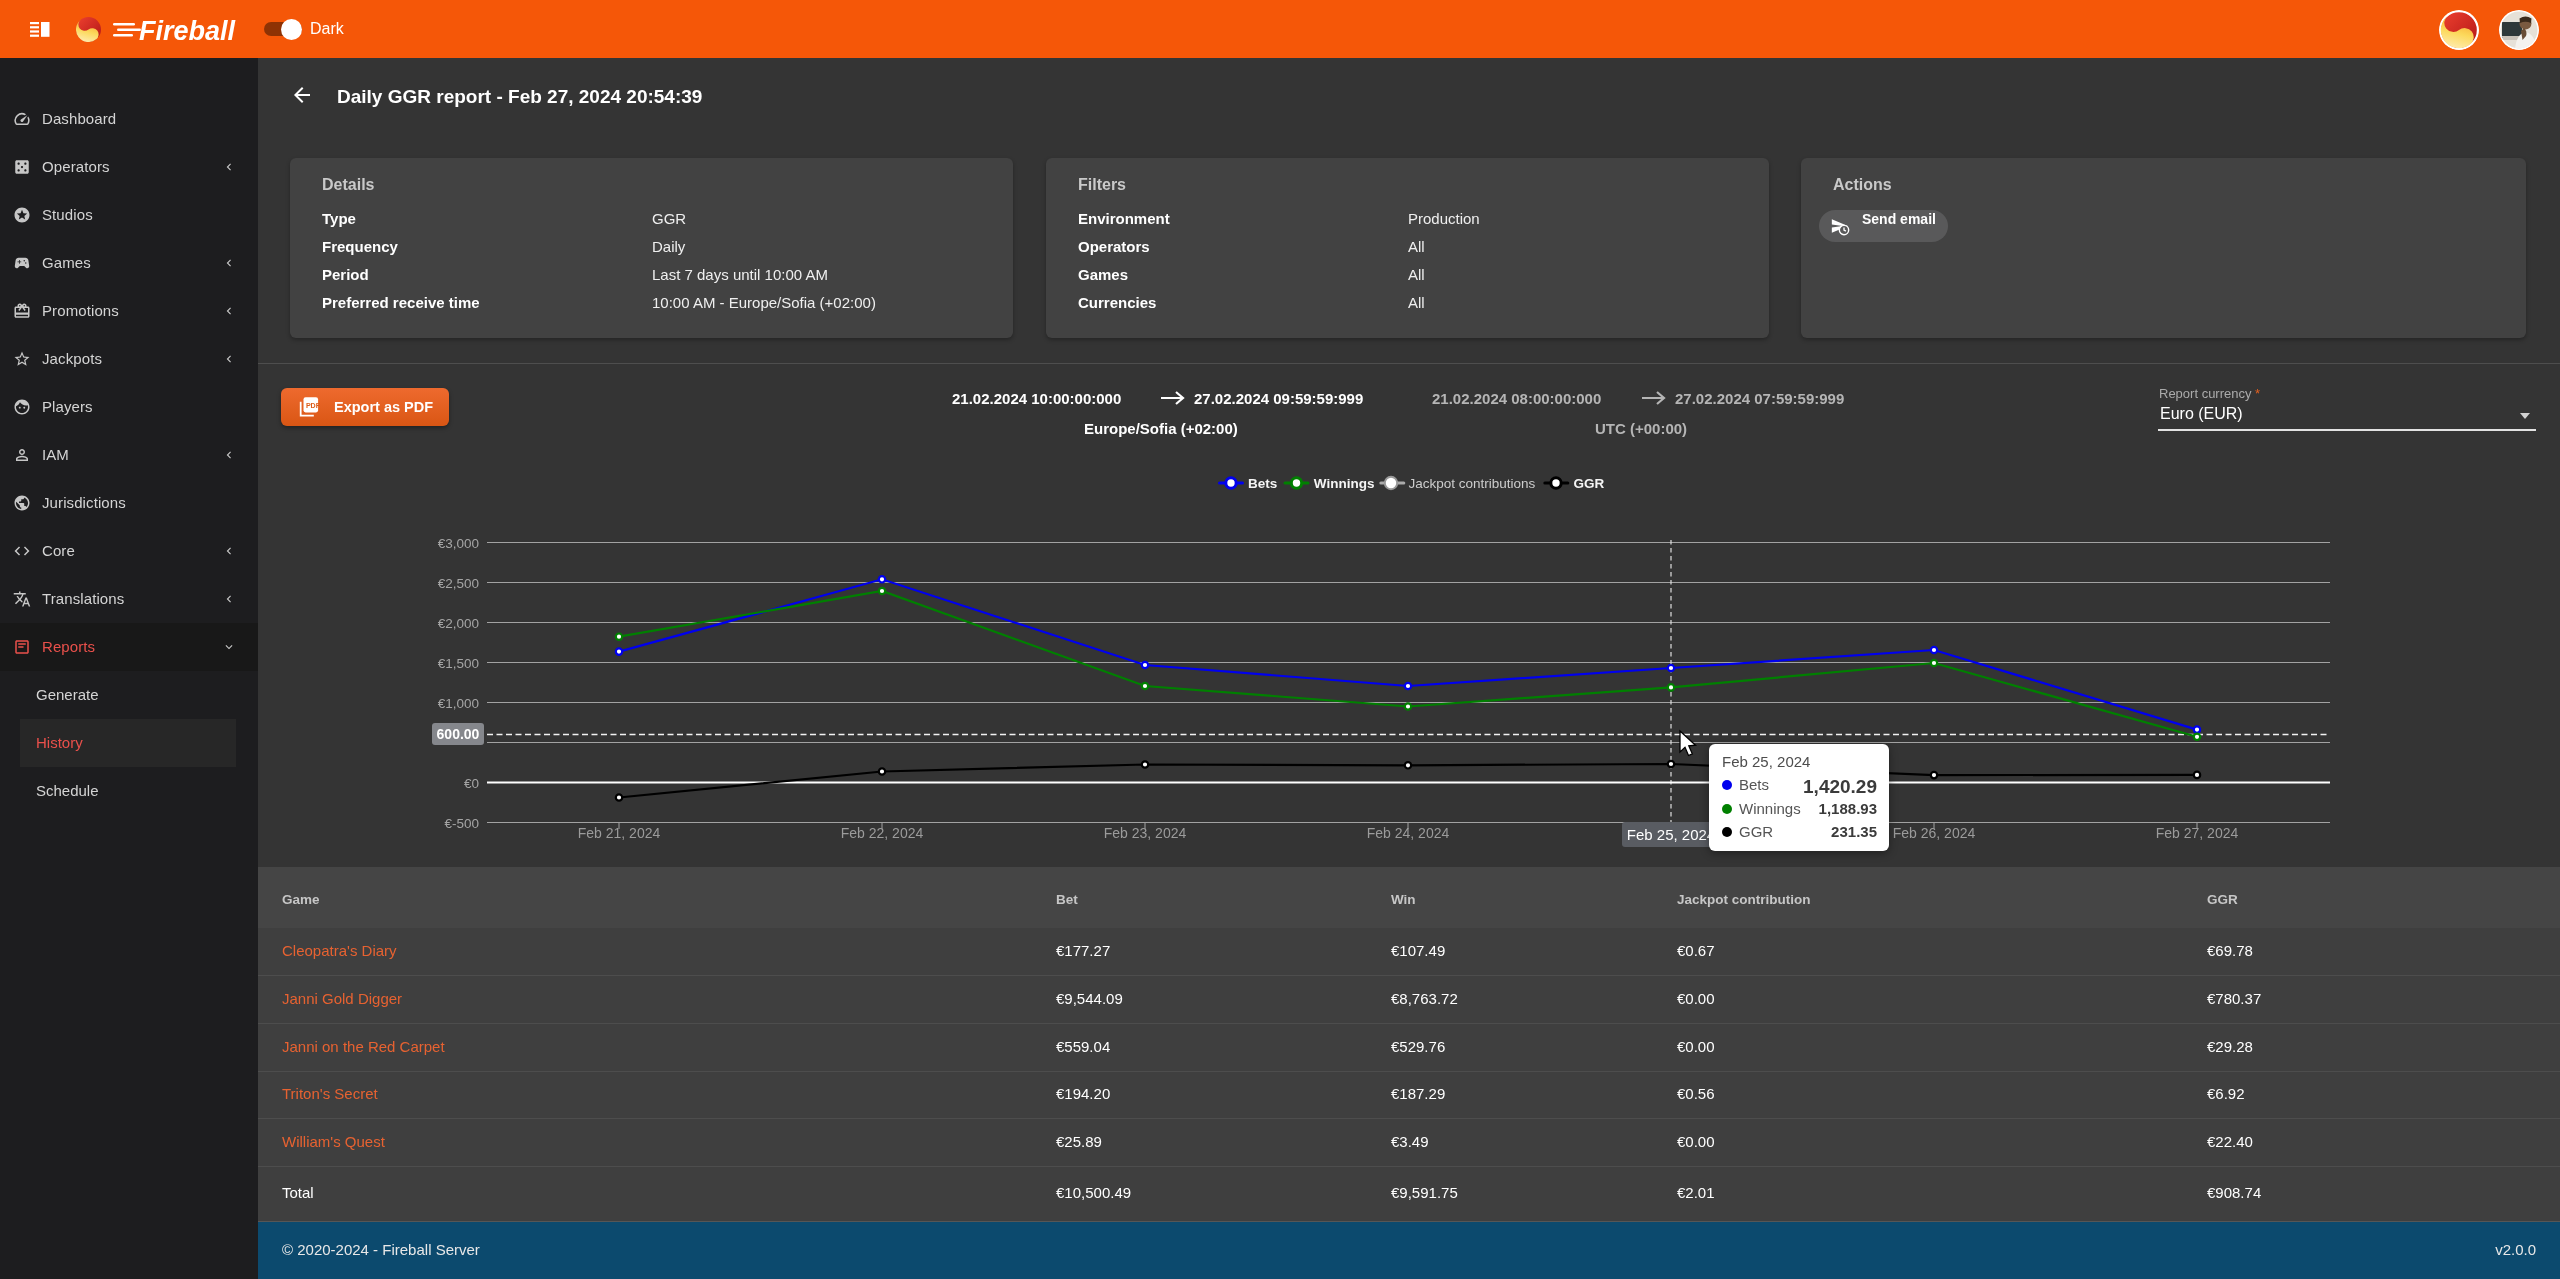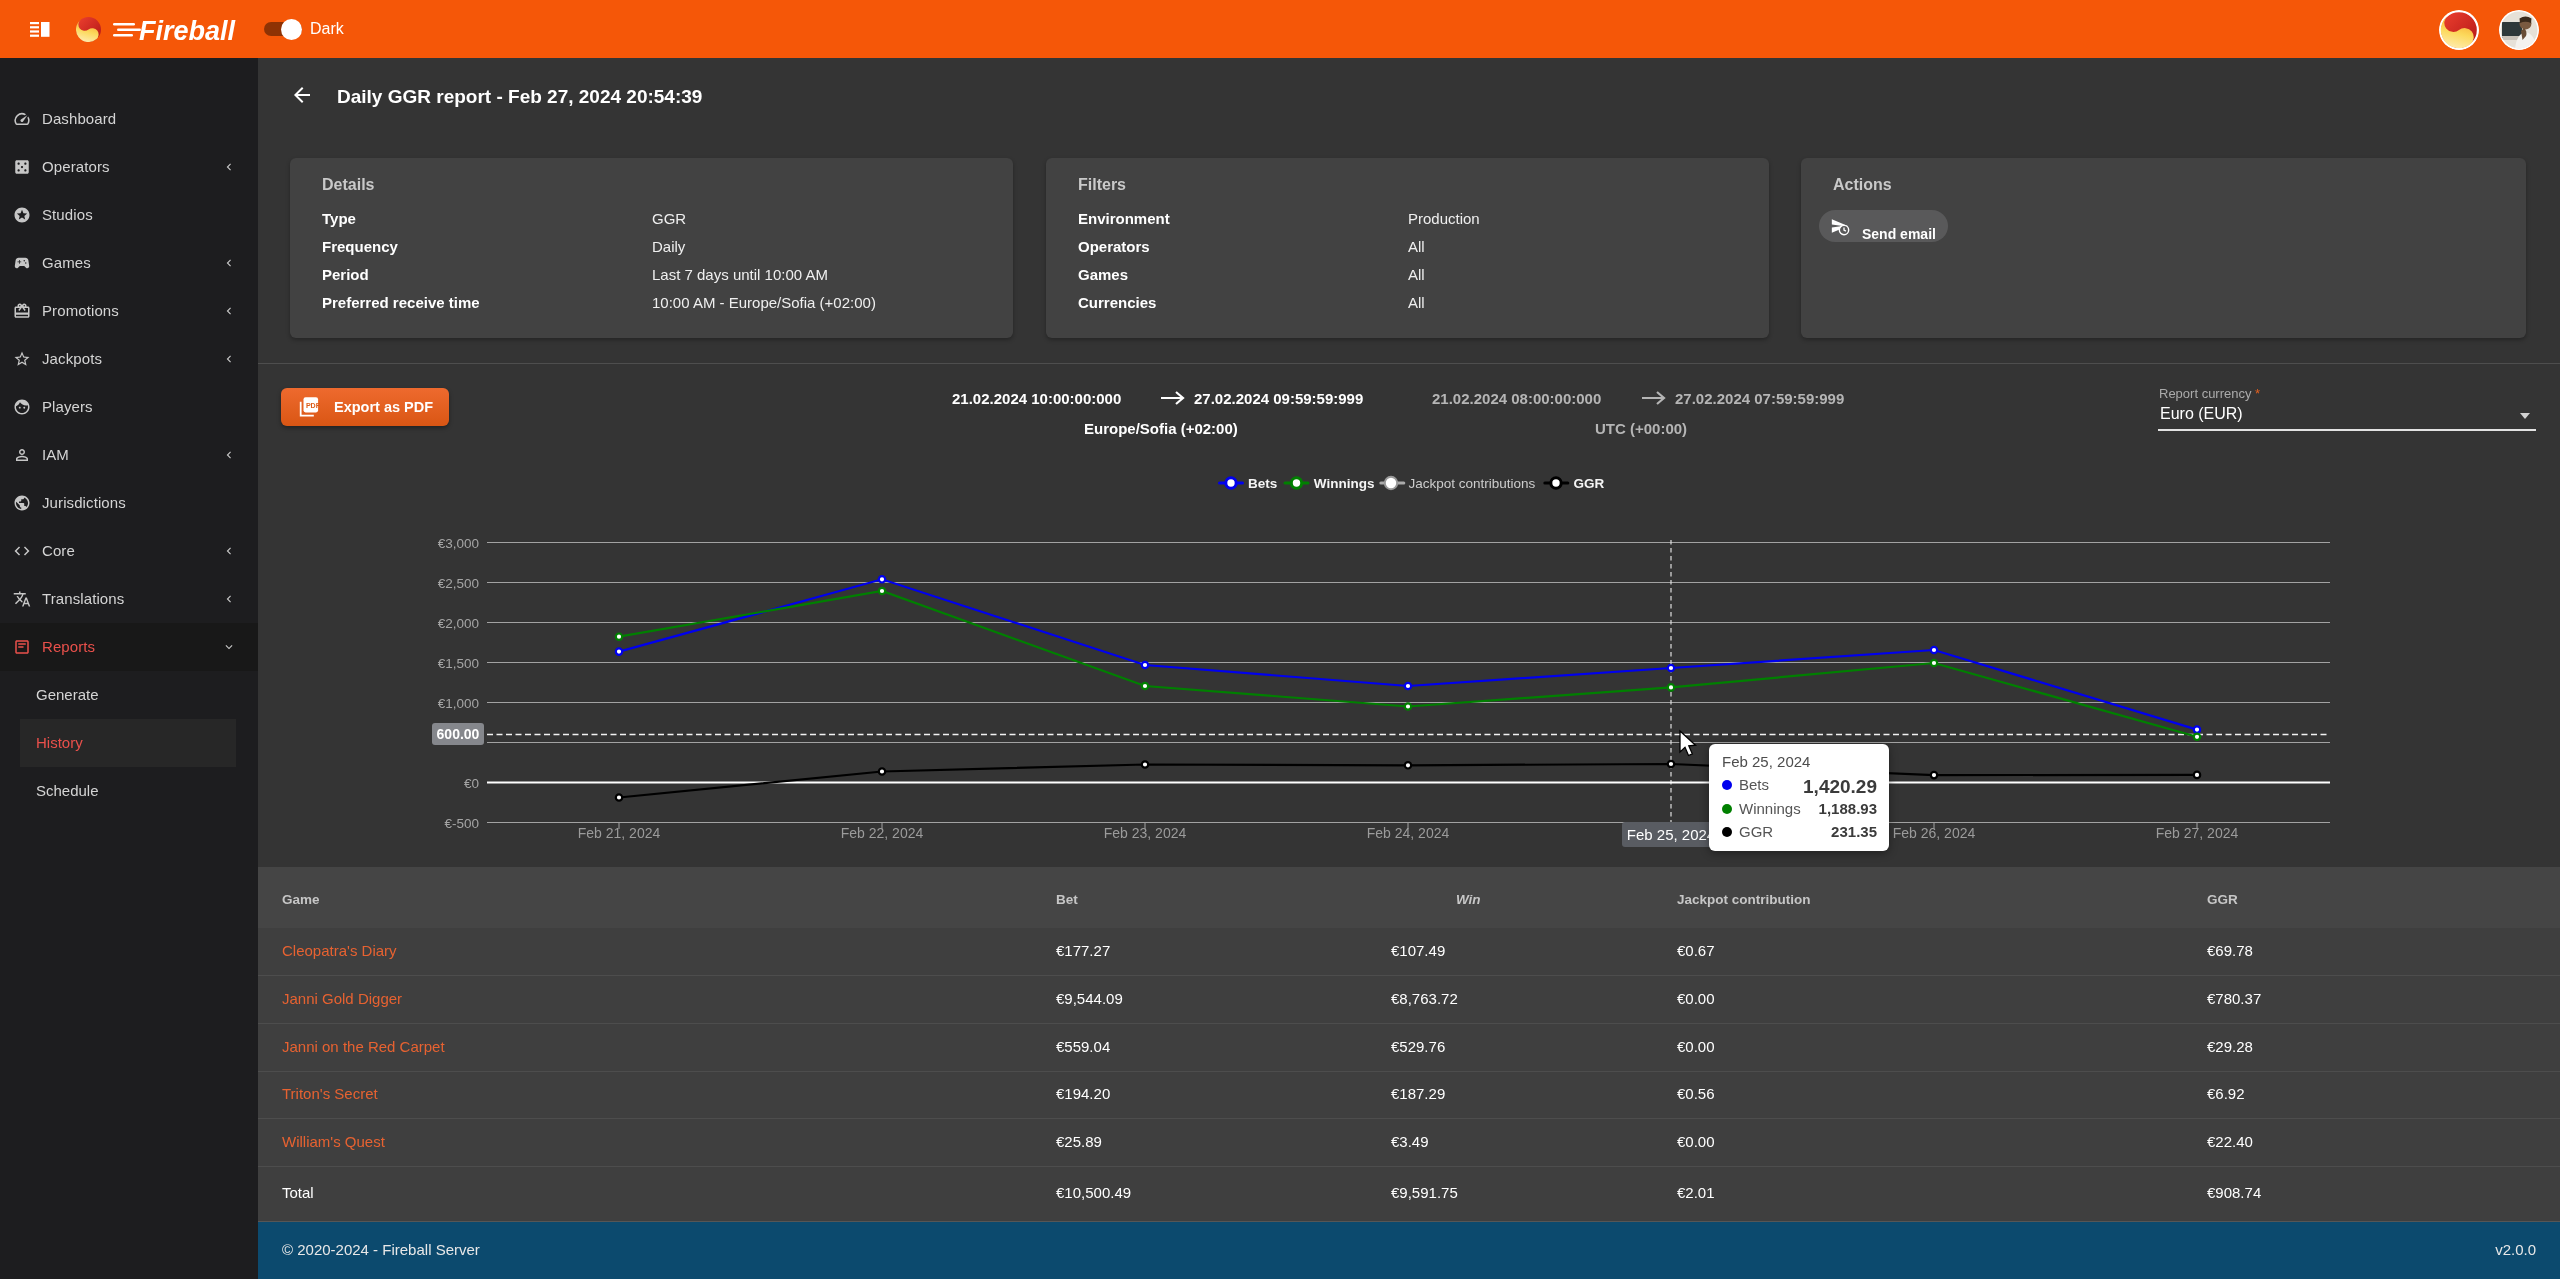--- a/index.html
+++ b/index.html
@@ -272,21 +272,21 @@
       <div class="val" style="left:362px; top:136px;">All</div>
   </div>
   <div class="card" style="left:1543px; width:725px;">
     <div class="ctitle">Actions</div>
     <div style="position:absolute; left:18px; top:52px; width:129px; height:32px; background:#59595a; border-radius:16px;">
       <svg style="position:absolute; left:11px; top:6px;" width="20" height="20" viewBox="0 0 24 24">
           <path fill="#fff" d="M2.2 20.2 L21.5 12 2.2 3.8 2.2 10.2 15 12 2.2 13.8 Z"></path>
           <circle cx="16.8" cy="16.8" r="5.6" fill="#59595a" stroke="#fff" stroke-width="1.7"></circle>
           <path d="M16.8 13.8 v3 l2.3 1.35" stroke="#fff" stroke-width="1.6" fill="none"></path>
         </svg>
-      <span style="position:absolute; left:43px; top:16px; color:#fff; font-size:14px; font-weight:bold;">Send email</span>
+      <span style="position:absolute; left:43px; top:1px; color:#fff; font-size:14px; font-weight:bold;">Send email</span>
     </div>
   </div>
 
   <div id="sep1"></div>
 
   <div id="exportbtn">
     <svg style="position:absolute; left:15px; top:7px;" width="25" height="25" viewBox="0 0 24 24">
       <path fill="none" stroke="#fff" stroke-width="1.7" d="M4.5 6.5 v13.2 h12.6"></path>
       <rect x="7.2" y="2.2" width="14" height="14.5" rx="2" fill="#fff"></rect>
       <text x="9.5" y="12.4" font-size="6.8" font-weight="bold" fill="#dd5c18">PDF</text>
@@ -417,21 +417,21 @@
     <div style="position:absolute; right:12px; top:56px; font-size:15px; font-weight:bold; color:#3b3b3b;">1,188.93</div>
     <div style="position:absolute; left:13px; top:83px; width:10px; height:10px; border-radius:50%; background:#000;"></div>
     <div style="position:absolute; left:30px; top:79px; font-size:15px; color:#555;">GGR</div>
     <div style="position:absolute; right:12px; top:79px; font-size:15px; font-weight:bold; color:#3b3b3b;">231.35</div>
   </div>
 
   <div id="tablesec">
     <div id="thead">
       <div class="th" style="left:24px;">Game</div>
       <div class="th" style="left:798px;">Bet</div>
-      <div class="th" style="left:1198px;font-style:italic;">Win</div>
+      <div class="th" style="left:1133px;">Win</div>
       <div class="th" style="left:1419px;">Jackpot contribution</div>
       <div class="th" style="left:1949px;">GGR</div>
     </div>
     <div class="tr" style="top:61px;">
       <div class="td game" style="left:24px;">Cleopatra's Diary</div>
       <div class="td" style="left:798px;">€177.27</div>
       <div class="td" style="left:1133px;">€107.49</div>
       <div class="td" style="left:1419px;">€0.67</div>
       <div class="td" style="left:1949px;">€69.78</div>
     </div>

